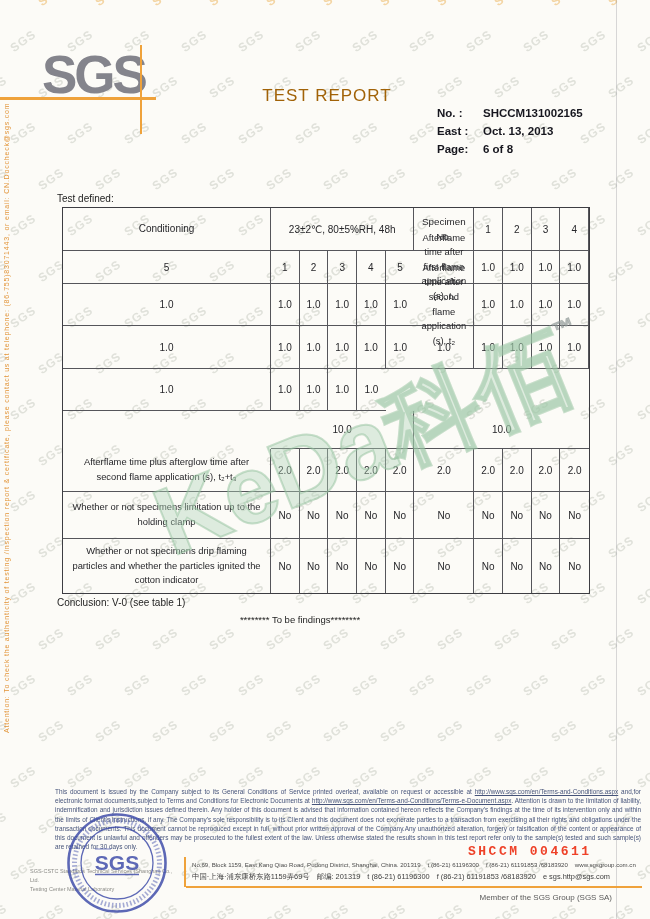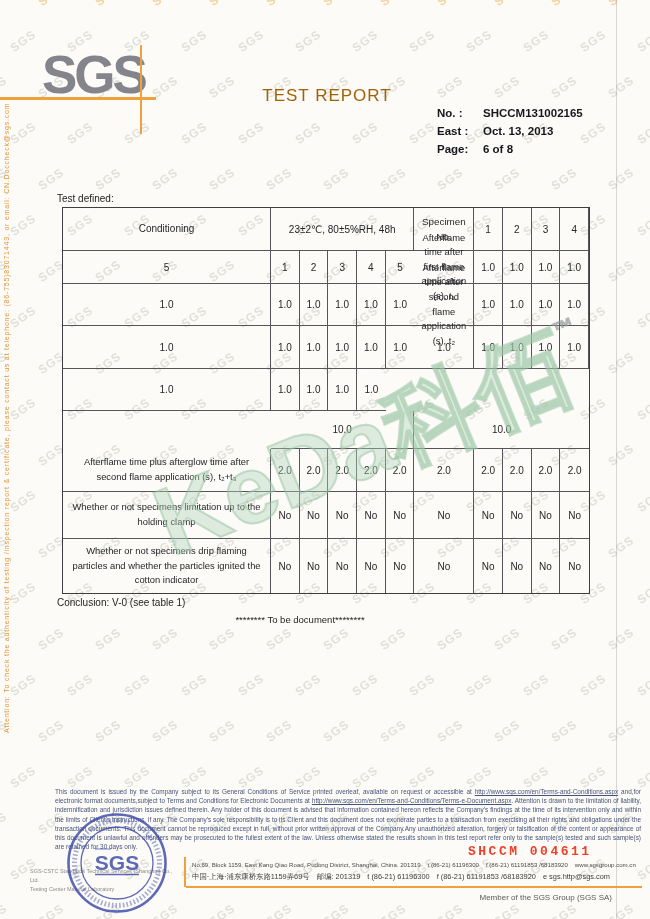--- a/index.html
+++ b/index.html
@@ -437,21 +437,21 @@
     <div class="c nb">No</div>
     <div class="c nb">No</div>
     <div class="c nb">No</div>
     <div class="c nb">No</div>
     <div class="c nr nb">No</div>
   </div>
 
   <div class="brand"><span>KeDa科佰</span><sup>™</sup></div>
 
   <div class="conclusion">Conclusion: V-0 (see table 1)</div>
-  <div class="continued">******** To be document********</div>
+  <div class="continued">******** To be findings********</div>
 
   <div class="legal"><span>This document is issued by the Company subject to its General Conditions of Service printed overleaf, available on request or accessible at </span><u>http://www.sgs.com/en/Terms-and-Conditions.aspx</u><span> and,for electronic format documents,subject to Terms and Conditions for Electronic Documents at </span><u>http://www.sgs.com/en/Terms-and-Conditions/Terms-e-Document.aspx</u><span>. Attention is drawn to the limitation of liability, indemnification and jurisdiction issues defined therein. Any holder of this document is advised that information contained hereon reflects the Company's findings at the time of its intervention only and within the limits of Client's instructions, if any.  The Company's sole responsibility is to its Client and this document does not exonerate parties to a transaction from exercising all their rights and obligations under the transaction documents. This document cannot be reproduced except in full, without prior written approval of the Company.Any unauthorized alteration, forgery or falsification of the content or appearance of this document is unlawful and offenders may be prosecuted to the fullest extent of the law. Unless otherwise stated the results shown in this test report refer only to the sample(s) tested and such sample(s) are retained for 30 days only.</span></div>
 
   <svg class="stamp" width="102" height="102" viewBox="0 0 102 102">
     <circle cx="51" cy="51" r="48.5" fill="none" stroke="#3b49a8" stroke-width="2.6"></circle>
     <circle cx="51" cy="51" r="36" fill="none" stroke="#3b49a8" stroke-width="1.3"></circle>
     <circle cx="51" cy="51" r="42.5" fill="none" stroke="#3b49a8" stroke-width="5" stroke-dasharray="1.6 2.1" opacity="0.55"></circle>
     <text x="51" y="58" text-anchor="middle" font-size="21" font-weight="bold" fill="#3b49a8" font-family="Liberation Sans, DejaVu Sans, sans-serif">SGS</text>
     <line x1="29" y1="62.5" x2="73" y2="62.5" stroke="#3b49a8" stroke-width="1.6"></line>
     <line x1="29" y1="37" x2="45" y2="37" stroke="#3b49a8" stroke-width="1.2" opacity="0.7"></line>

